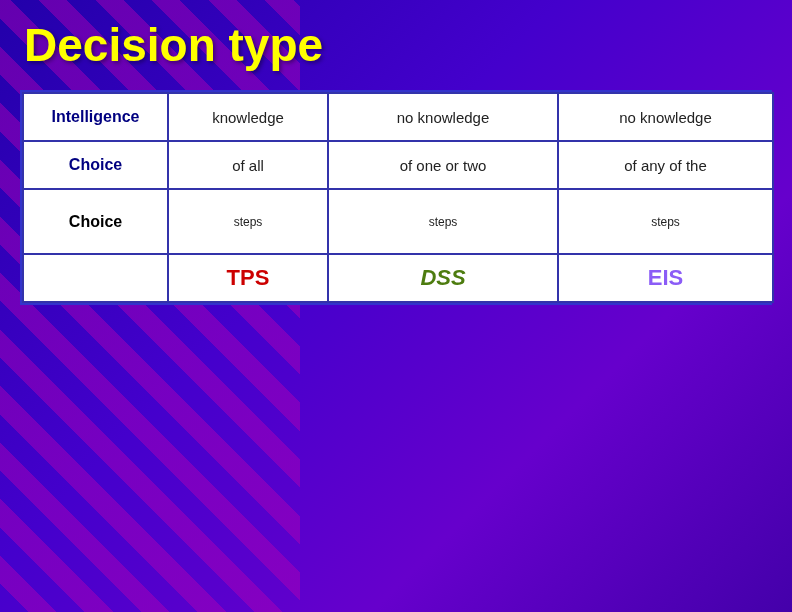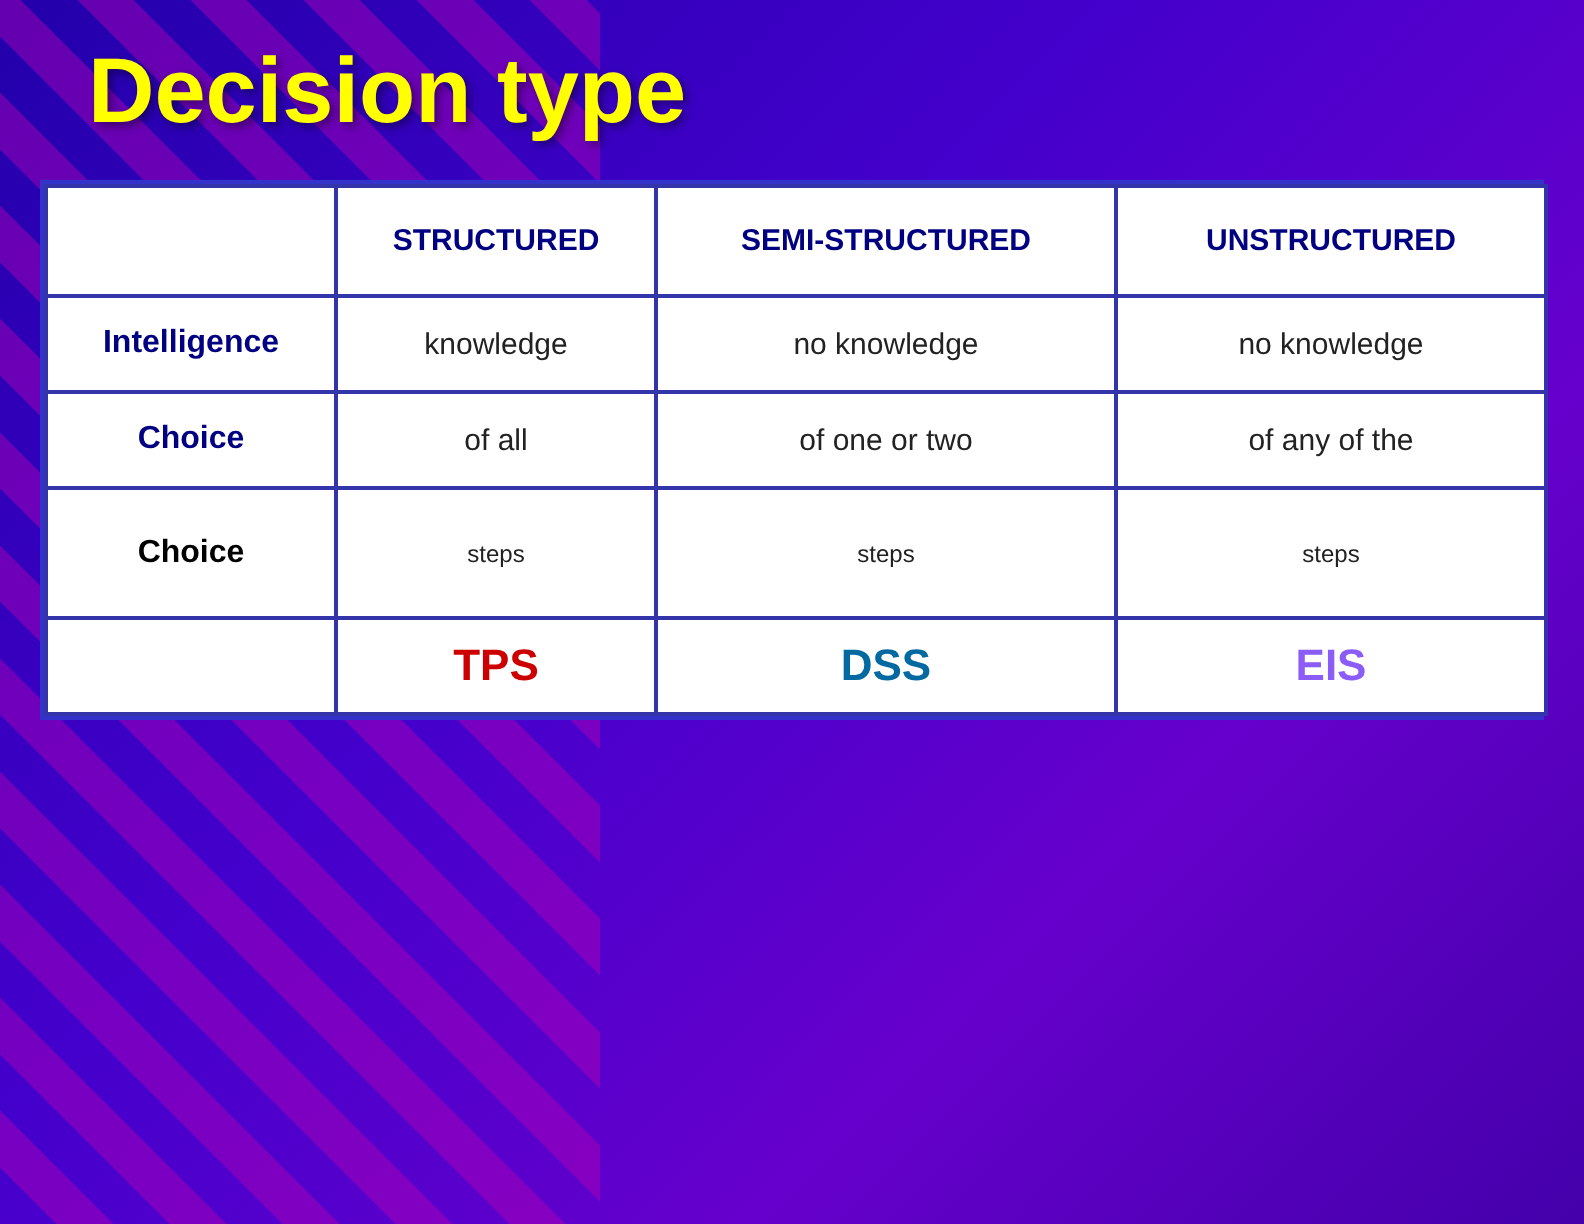--- a/index.html
+++ b/index.html
@@ -39,21 +39,21 @@
       z-index: 1;
       padding: 18px 20px 10px 20px;
     }
 
     .title {
       font-size: 46px;
       font-weight: bold;
       color: #ffff00;
       text-shadow: 2px 2px 4px rgba(0,0,0,0.4);
       margin-bottom: 18px;
-      margin-left: 24px;
+      margin-left: 4px;
     }
 
     .table-wrapper {
       background: white;
       border: 2px solid #3333cc;
     }
 
     table {
       width: 100%;
       border-collapse: collapse;
@@ -128,21 +128,22 @@
 
     .footer-row td:first-child {
       background: white;
     }
 
     .tps-cell {
       color: #cc0000;
     }
 
     .dss-cell {
-      color: #0369a1;
+      color: #4d7c0f;
+      font-style: italic;
     }
 
     .eis-cell {
       color: #8b5cf6;
     }
   </style>
 </head>
 <body>
 
 <div class="background">
@@ -154,26 +155,20 @@
     <div class="table-wrapper">
       <table>
         <colgroup>
           <col class="col0">
           <col class="col1">
           <col class="col2">
           <col class="col3">
         </colgroup>
 
         <tbody>
-            <tr class="header-row">
-          <td></td>
-          <td>STRUCTURED</td>
-          <td>SEMI-STRUCTURED</td>
-          <td>UNSTRUCTURED</td>
-        </tr>
 
         <tr class="data-row">
           <td class="row-label">Intelligence</td>
           <td>knowledge</td>
           <td>no knowledge</td>
           <td>no knowledge</td>
         </tr>
 
         <tr class="data-row">
           <td class="row-label">Choice</td>

